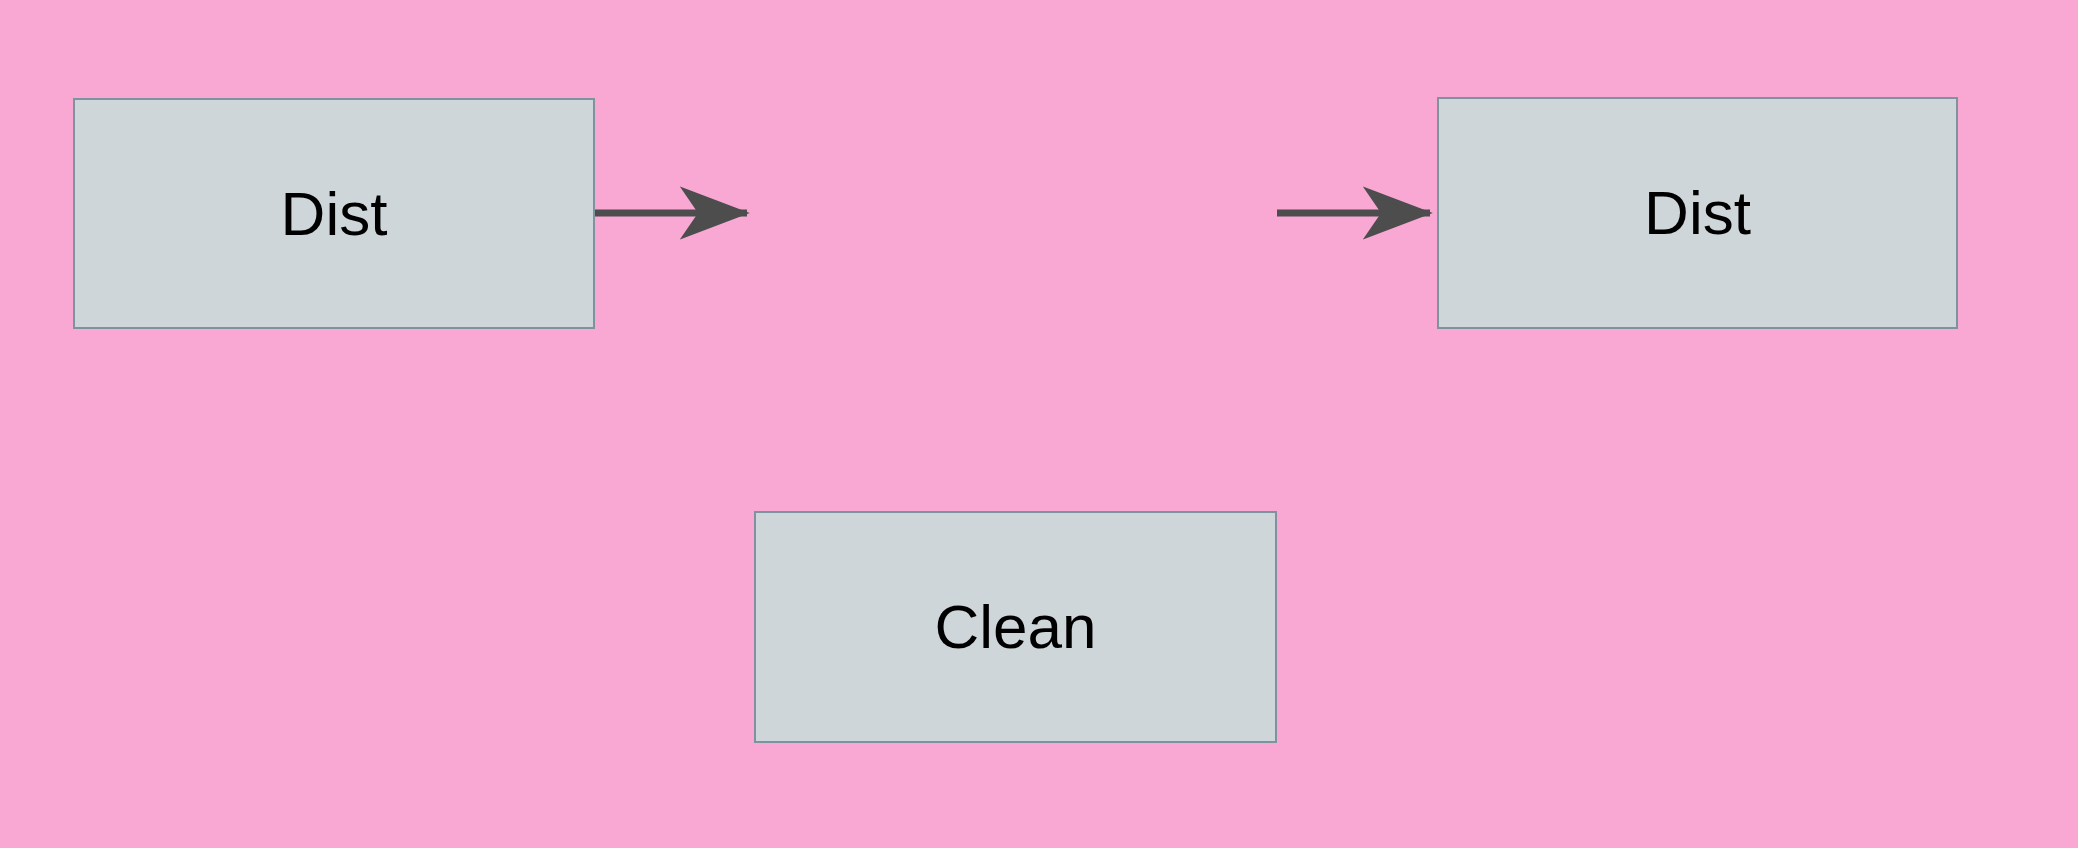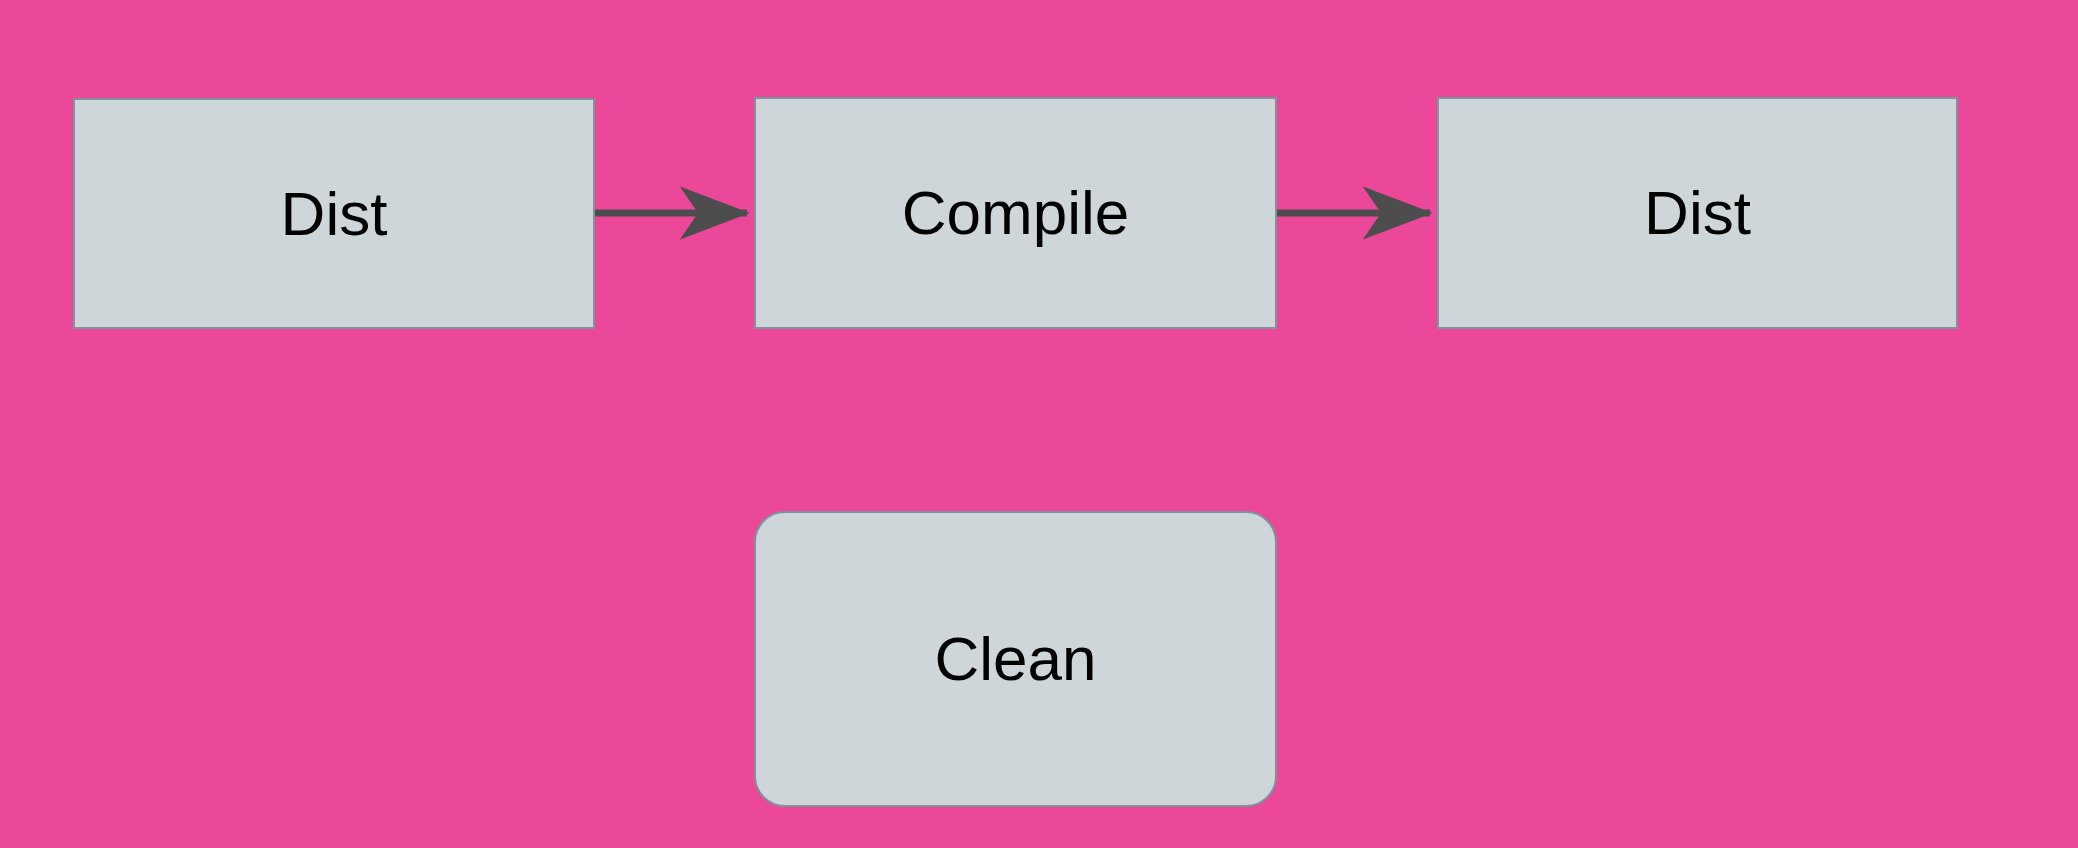--- a/index.html
+++ b/index.html
@@ -7,21 +7,21 @@
     padding: 0;
     background: #ffffff;
   }
   body {
     font-family: "Liberation Sans", sans-serif;
   }
   #canvas {
     position: relative;
     width: 2078px;
     height: 848px;
-    background: #ec4899;
+    background: #f9a8d4;
     overflow: hidden;
   }
   .node {
     position: absolute;
     box-sizing: border-box;
     background: #ced6d9;
     border: 2px solid #7d939e;
     display: flex;
     align-items: center;
     justify-content: center;
@@ -63,25 +63,22 @@
 
     <g>
       <line class="edge-line" x1="1277" y1="213" x2="1430" y2="213" stroke="#4d4d4d" stroke-width="7" marker-end="url(#arrowBarbed)"></line>
     </g>
   </svg>
 
   <div class="node" id="node-dist" style="left:73px; top:98px; width:522px; height:231px;">
     <span class="node-label">Dist</span>
   </div>
 
-  <div class="node" id="node-compile" style="left:754px; top:97px; width:523px; height:232px;">
-    <span class="node-label">Compile</span>
-  </div>
 
   <div class="node" id="node-init" style="left:1437px; top:97px; width:521px; height:232px;">
     <span class="node-label">Dist</span>
   </div>
 
-  <div class="node" id="node-clean" style="left:754px; top:511px; width:523px; height:296px;border-radius:31px;">
+  <div class="node" id="node-clean" style="left:754px; top:511px; width:523px; height:232px;">
     <span class="node-label">Clean</span>
   </div>
 
 </div>
 
 </body></html>

